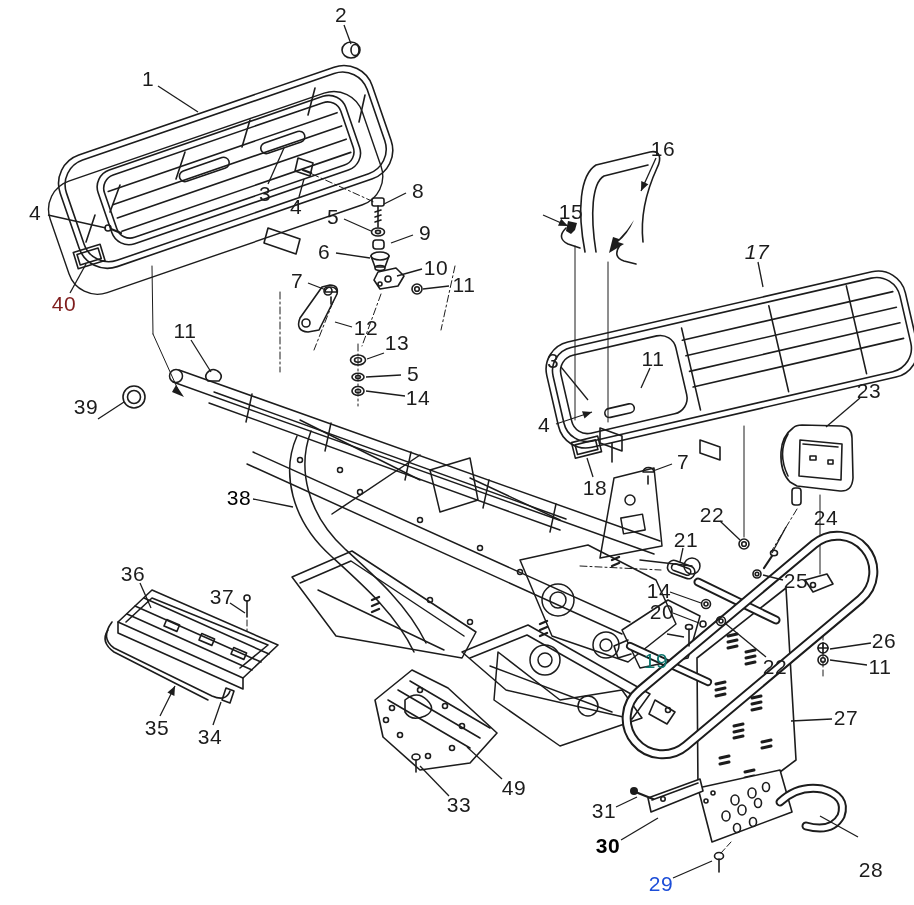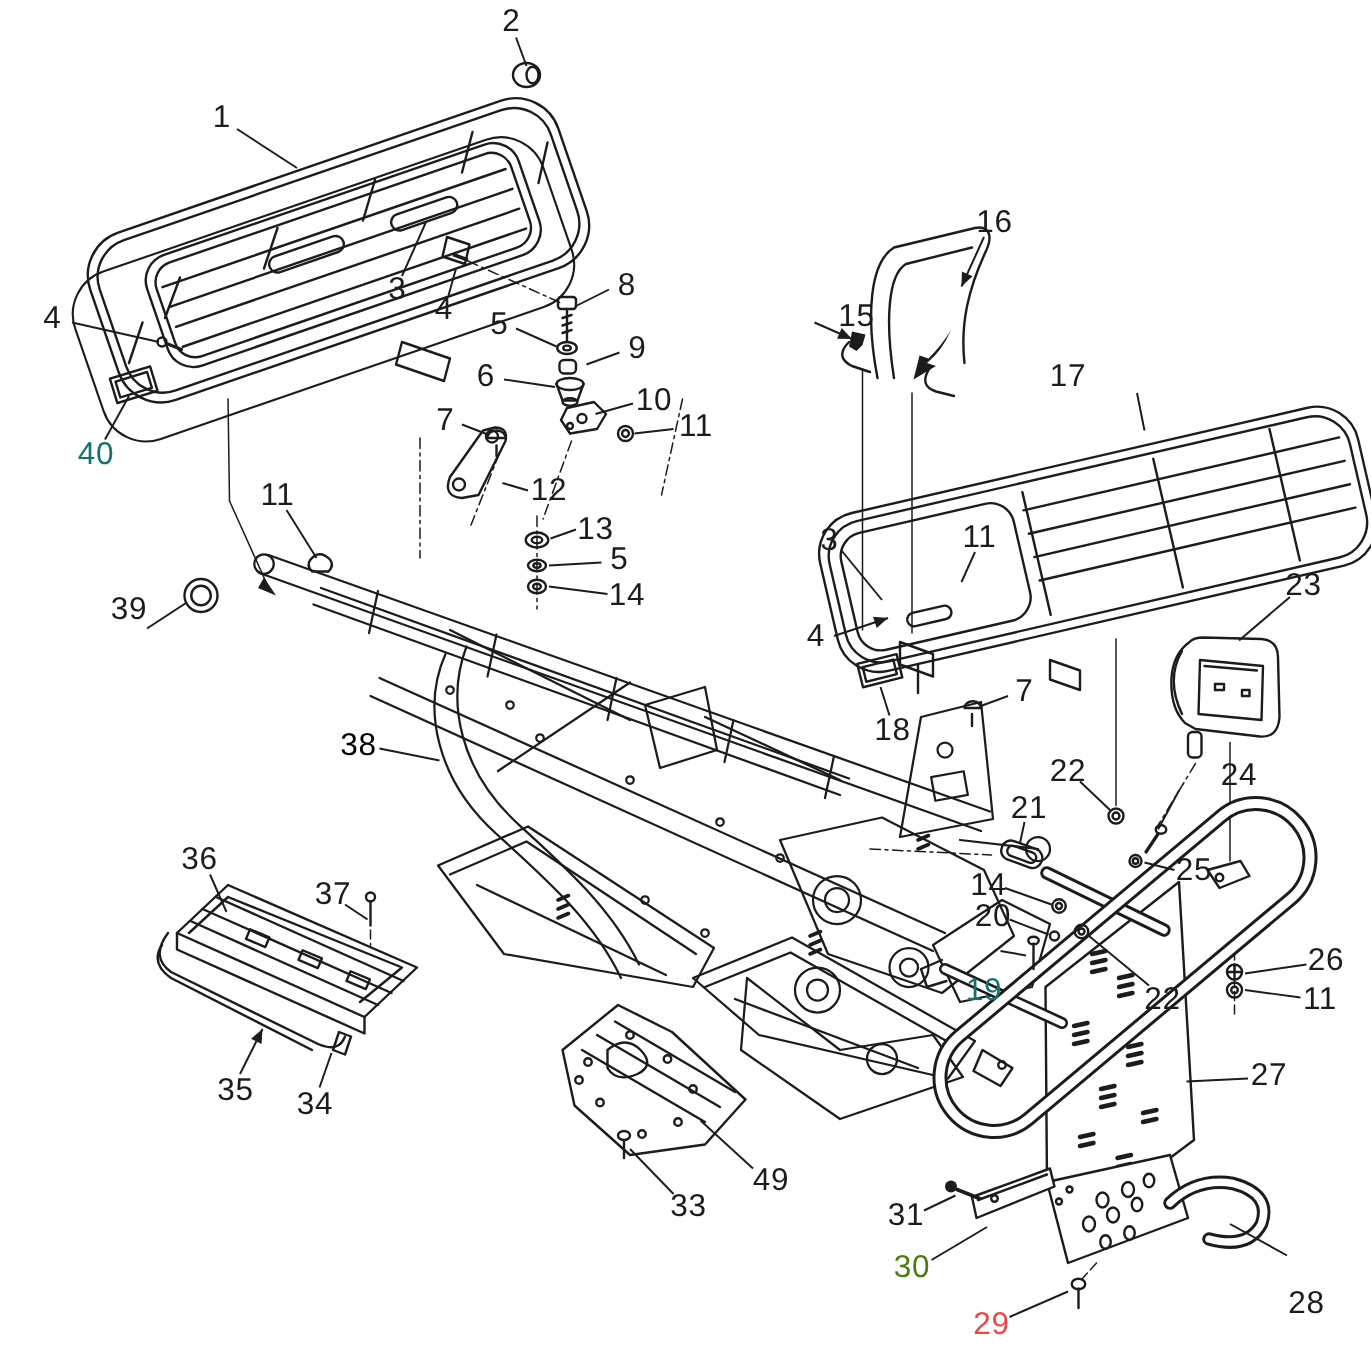--- a/index.html
+++ b/index.html
@@ -425,59 +425,59 @@
       <polyline points="621,840 658,818" class="leader"></polyline>
       <polyline points="673,878 712,861" class="leader"></polyline>
     </svg>
 
   <div id="callout-layer">
       <div class="callout" style="left: 148px; top: 78px; color: rgb(28, 28, 28);">1</div>
       <div class="callout" style="left: 341px; top: 14px; color: rgb(28, 28, 28);">2</div>
       <div class="callout" style="left: 265px; top: 193px; color: rgb(28, 28, 28);">3</div>
       <div class="callout" style="left: 296px; top: 206px; color: rgb(28, 28, 28);">4</div>
       <div class="callout" style="left: 35px; top: 212px; color: rgb(28, 28, 28);">4</div>
-      <div class="callout" style="left: 64px; top: 303px; color: #0f766e;">40</div>
+      <div class="callout" style="left: 64px; top: 303px; color: #7f1d1d;">40</div>
       <div class="callout" style="left: 418px; top: 190px; color: rgb(28, 28, 28);">8</div>
       <div class="callout" style="left: 333px; top: 216px; color: rgb(28, 28, 28);">5</div>
       <div class="callout" style="left: 425px; top: 232px; color: rgb(28, 28, 28);">9</div>
       <div class="callout" style="left: 324px; top: 251px; color: rgb(28, 28, 28);">6</div>
       <div class="callout" style="left: 436px; top: 267px; color: rgb(28, 28, 28);">10</div>
       <div class="callout" style="left: 297px; top: 280px; color: rgb(28, 28, 28);">7</div>
       <div class="callout" style="left: 464px; top: 284px; color: rgb(28, 28, 28);">11</div>
       <div class="callout" style="left: 366px; top: 327px; color: rgb(28, 28, 28);">12</div>
-      <div class="callout" style="left: 397px; top: 353px; color: rgb(28, 28, 28);">13</div>
+      <div class="callout" style="left: 397px; top: 342px; color: rgb(28, 28, 28);">13</div>
       <div class="callout" style="left: 413px; top: 373px; color: rgb(28, 28, 28);">5</div>
       <div class="callout" style="left: 418px; top: 397px; color: rgb(28, 28, 28);">14</div>
       <div class="callout" style="left: 185px; top: 330px; color: rgb(28, 28, 28);">11</div>
       <div class="callout" style="left: 86px; top: 406px; color: rgb(28, 28, 28); text-align: center;">39</div>
       <div class="callout" style="left: 239px; top: 497px; color: #000000;">38</div>
       <div class="callout" style="left: 133px; top: 573px; color: rgb(28, 28, 28);">36</div>
       <div class="callout" style="left: 222px; top: 596px; color: rgb(28, 28, 28);">37</div>
       <div class="callout" style="left: 157px; top: 727px; color: rgb(28, 28, 28);">35</div>
       <div class="callout" style="left: 210px; top: 736px; color: rgb(28, 28, 28);">34</div>
       <div class="callout" style="left: 459px; top: 804px; color: rgb(28, 28, 28);">33</div>
       <div class="callout" style="left: 514px; top: 787px; color: rgb(28, 28, 28);">49</div>
       <div class="callout" style="left: 531px; top: 211px; color: rgb(28, 28, 28); margin-left: 40px;">15</div>
       <div class="callout" style="left: 663px; top: 148px; color: rgb(28, 28, 28);">16</div>
-      <div class="callout" style="left: 712px; top: 251px; color: rgb(28, 28, 28);">17</div>
+      <div class="callout" style="left: 757px; top: 251px; color: rgb(28, 28, 28); font-style: italic;">17</div>
       <div class="callout" style="left: 553px; top: 360px; color: rgb(28, 28, 28);">3</div>
       <div class="callout" style="left: 653px; top: 358px; color: rgb(28, 28, 28);">11</div>
       <div class="callout" style="left: 544px; top: 424px; color: rgb(28, 28, 28);">4</div>
       <div class="callout" style="left: 595px; top: 487px; color: rgb(28, 28, 28);">18</div>
       <div class="callout" style="left: 683px; top: 461px; color: rgb(28, 28, 28);">7</div>
       <div class="callout" style="left: 869px; top: 390px; color: rgb(28, 28, 28);">23</div>
       <div class="callout" style="left: 712px; top: 514px; color: rgb(28, 28, 28);">22</div>
       <div class="callout" style="left: 792px; top: 517px; color: rgb(28, 28, 28); margin-left: 34px;">24</div>
       <div class="callout" style="left: 686px; top: 539px; color: rgb(28, 28, 28);">21</div>
       <div class="callout" style="left: 796px; top: 580px; color: rgb(28, 28, 28);">25</div>
       <div class="callout" style="left: 659px; top: 590px; color: rgb(28, 28, 28);">14</div>
       <div class="callout" style="left: 662px; top: 611px; color: rgb(28, 28, 28);">20</div>
       <div class="callout" style="left: 656px; top: 660px; color: #0f766e;">19</div>
       <div class="callout" style="left: 775px; top: 666px; color: rgb(28, 28, 28);">22</div>
       <div class="callout" style="left: 884px; top: 640px; color: rgb(28, 28, 28);">26</div>
       <div class="callout" style="left: 880px; top: 666px; color: rgb(28, 28, 28);">11</div>
       <div class="callout" style="left: 846px; top: 717px; color: rgb(28, 28, 28);">27</div>
       <div class="callout" style="left: 871px; top: 841px; color: rgb(28, 28, 28); margin-top: 28px;">28</div>
       <div class="callout" style="left: 604px; top: 810px; color: rgb(28, 28, 28);">31</div>
-      <div class="callout" style="left: 608px; top: 845px; color: #4d7c0f;">30</div>
-      <div class="callout" style="left: 661px; top: 883px; color: #ef4444;">29</div>
+      <div class="callout" style="left: 608px; top: 845px; color: #000000; font-weight: bold;">30</div>
+      <div class="callout" style="left: 661px; top: 883px; color: #1d4ed8;">29</div>
     </div>
 </div>
 
 </body></html>

